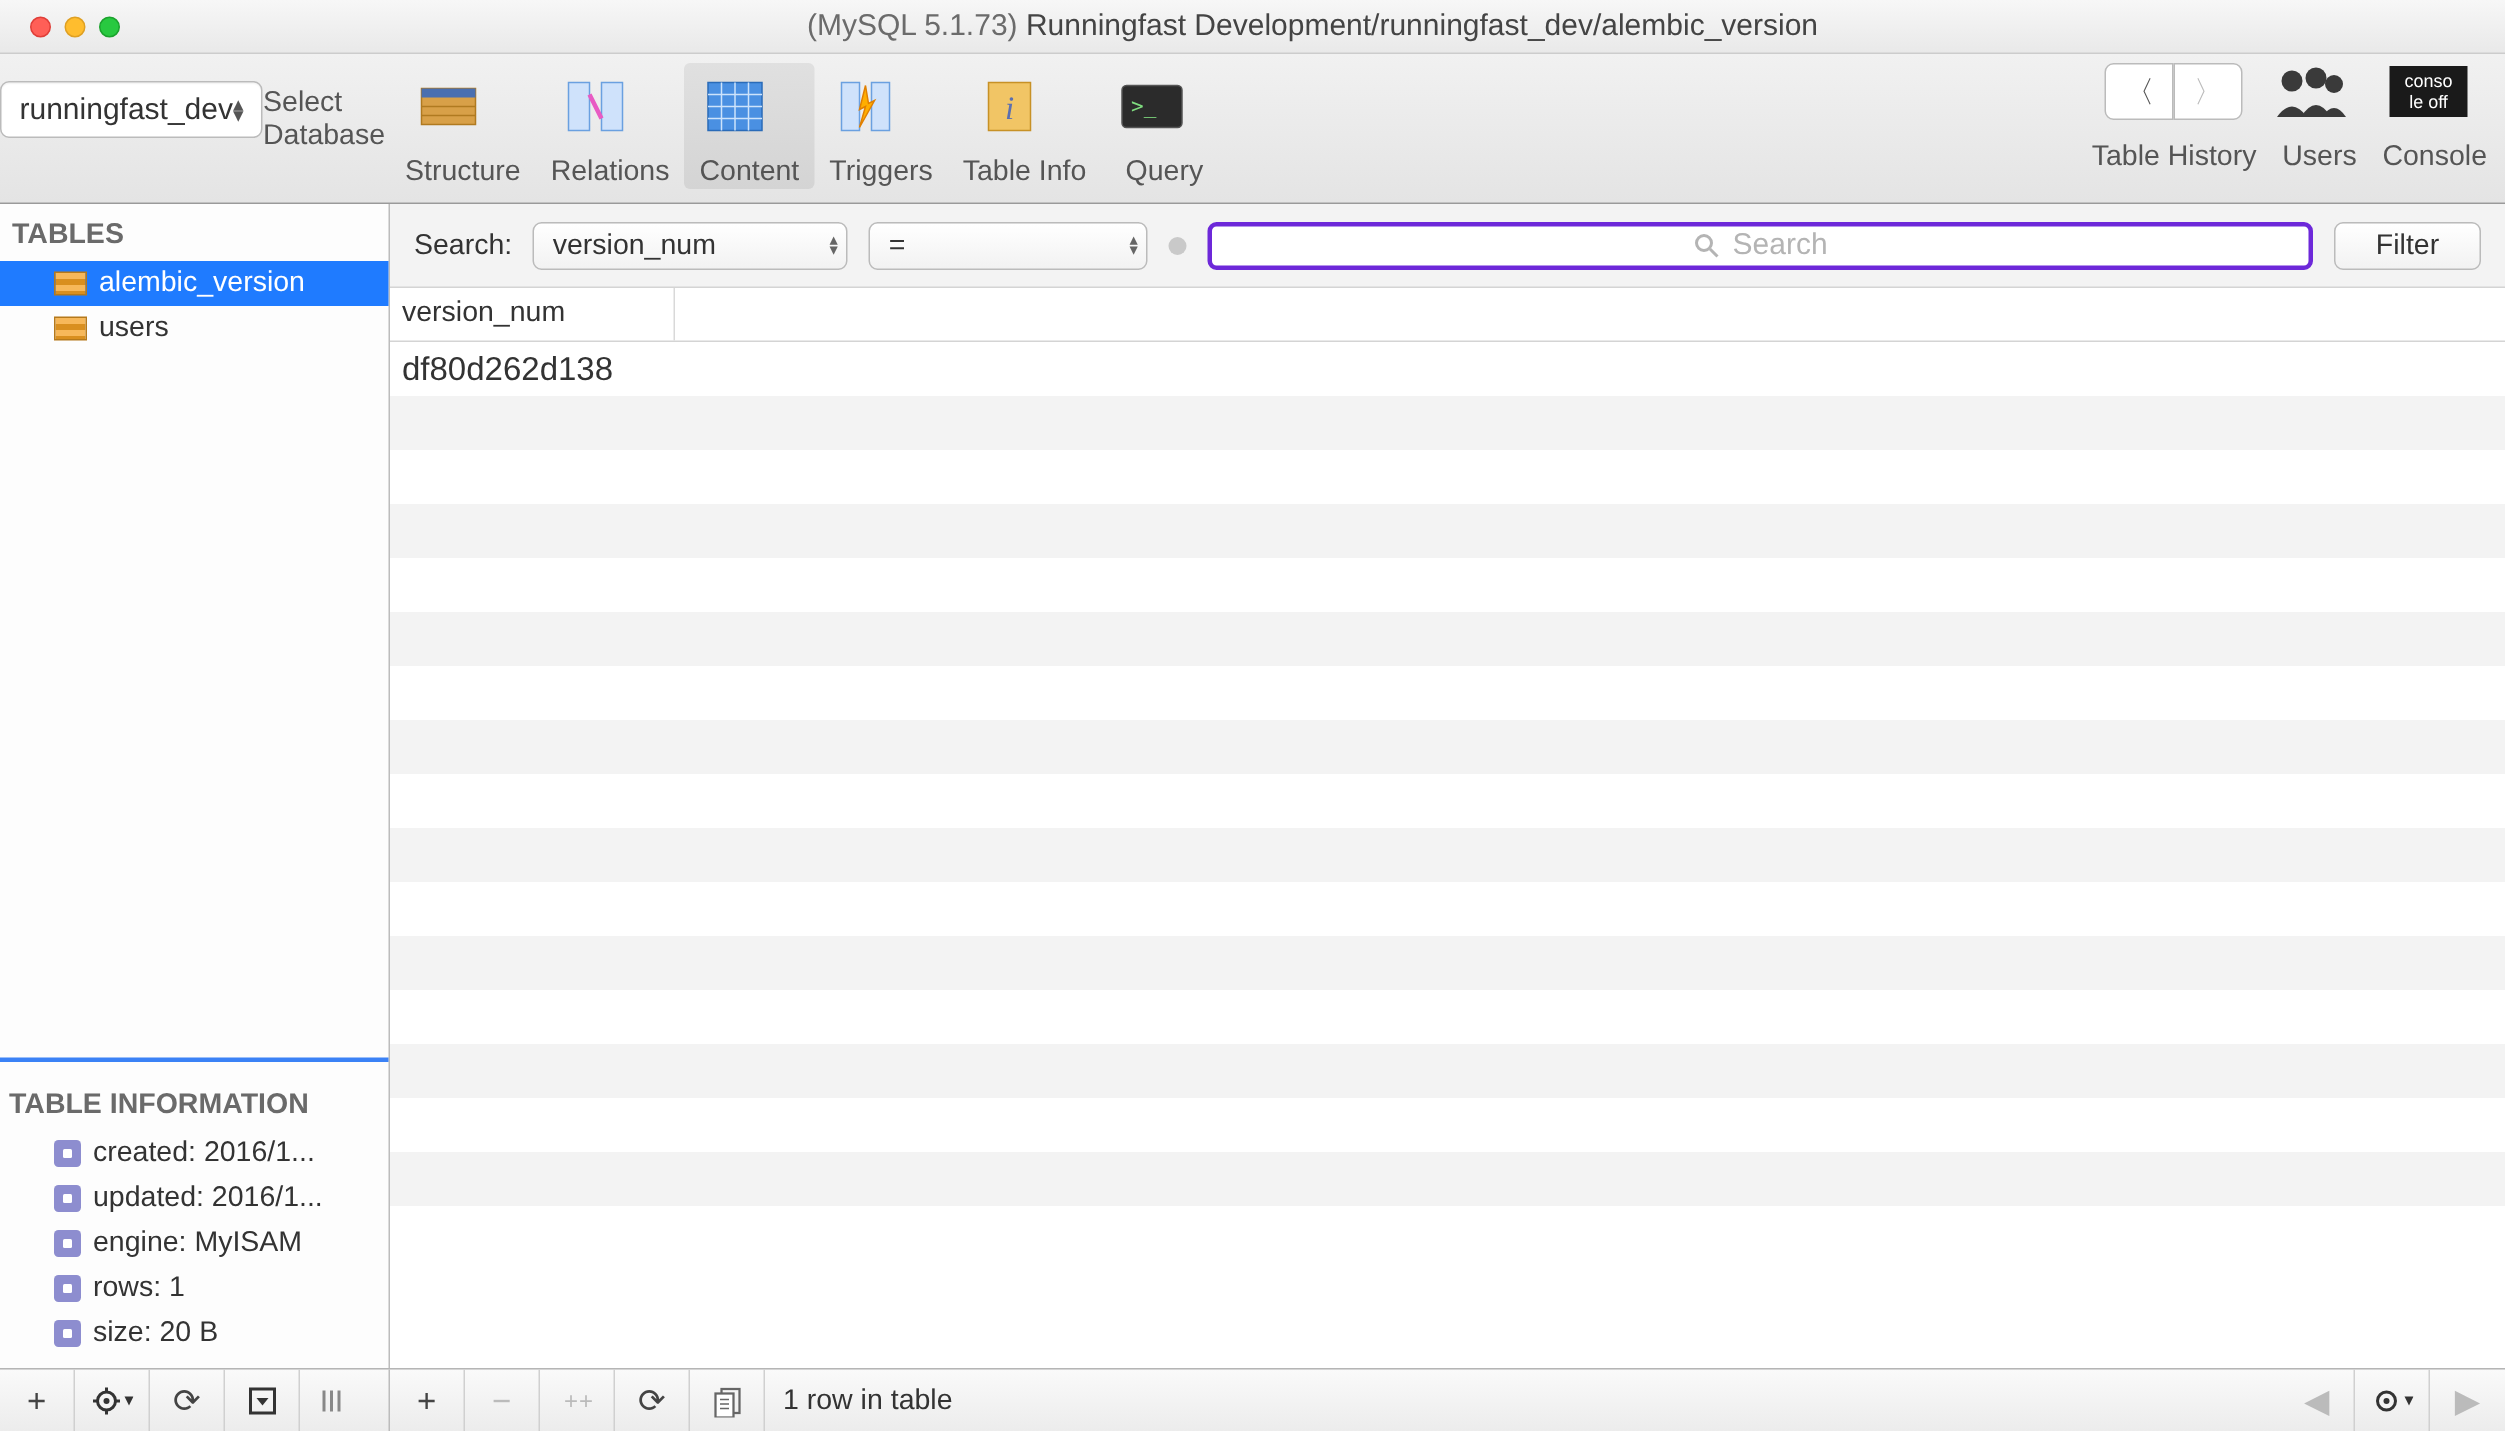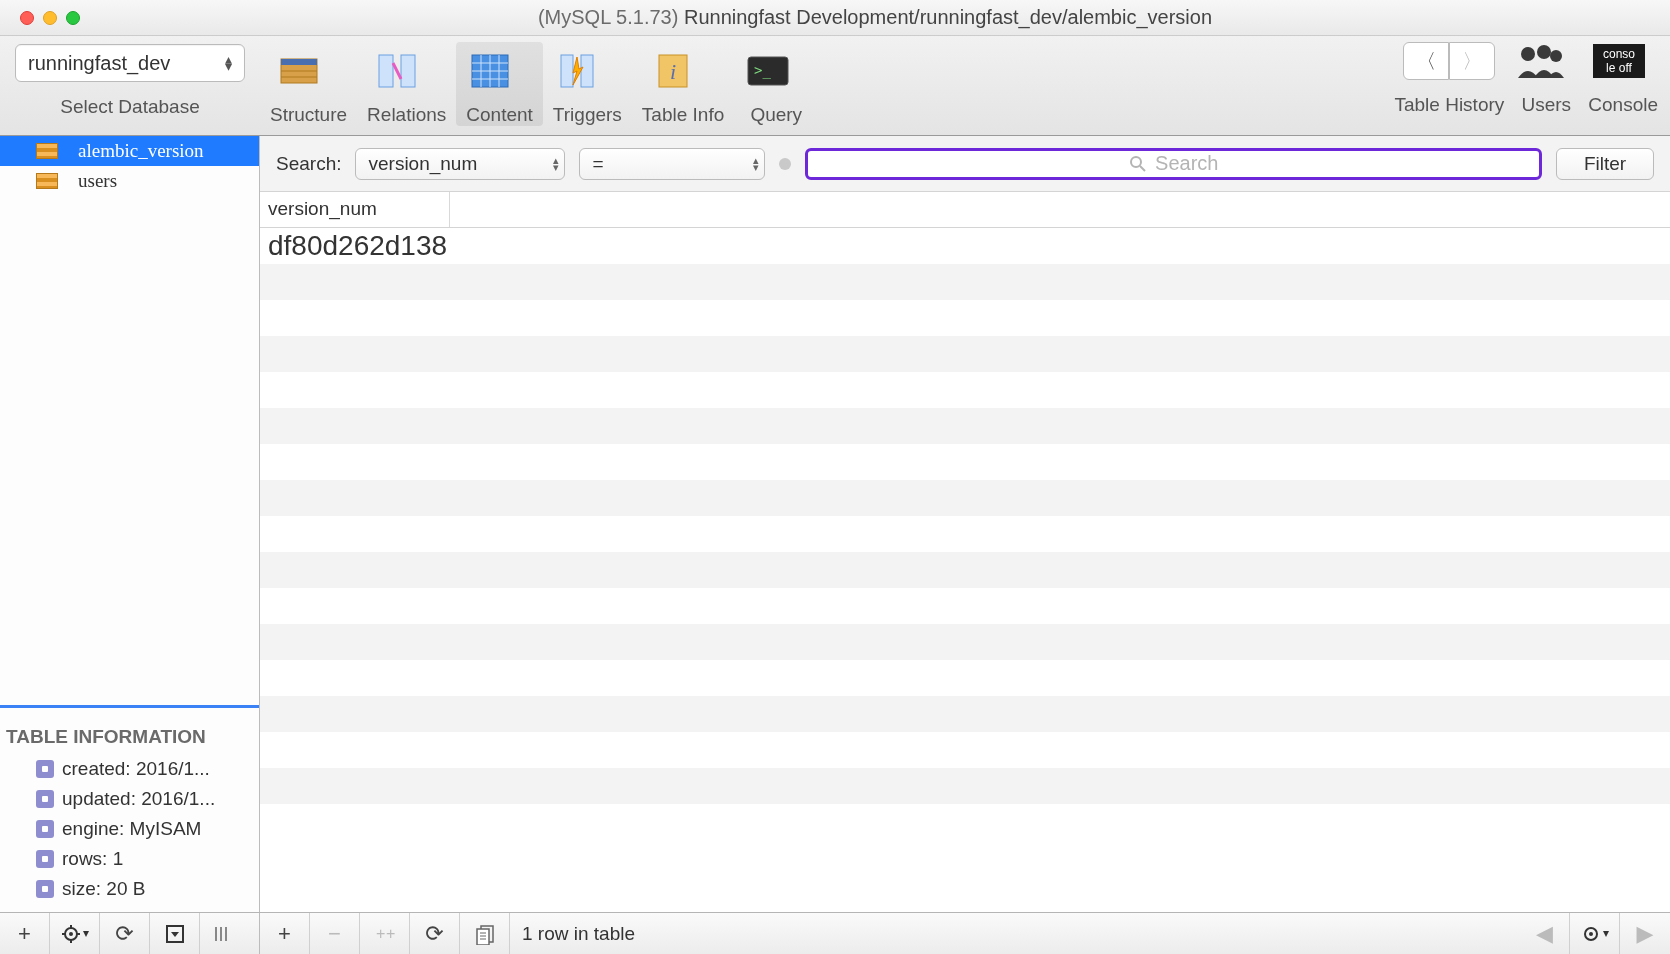--- a/index.html
+++ b/index.html
@@ -10,21 +10,21 @@
   .traffic { display: flex; gap: 9px; margin-right: 20px; }
   .dot { width: 14px; height: 14px; border-radius: 50%; }
   .dot.red { background: #ff5f57; border:1px solid #e03e38; }
   .dot.yellow { background: #ffbd2e; border:1px solid #dfa023; }
   .dot.green { background: #28c940; border:1px solid #1ba32d; }
   .title { flex: 1; text-align: center; font-size: 20px; color: #6b6b6b; }
   .title .bold { color:#444; }
 
   
   .toolbar { height: 100px; background: linear-gradient(#f1f1f1,#e4e4e4); border-bottom: 1px solid #9a9a9a; display:flex; align-items:flex-start; }
-  .toolbar-left { width: 260px; display:flex; flex-direction:column; align-items:center; padding-top:8px; }
+  .toolbar-left { width: 260px; display:flex; flex-direction:row; align-items:center; padding-top:8px; }
   .db-select { width: 230px; height: 38px; background:#fff; border:1px solid #bbb; border-radius:6px; display:flex; align-items:center; justify-content:space-between; font-size:20px; padding:0 12px; box-shadow:0 1px 1px rgba(0,0,0,0.05) inset; }
   .db-select .stepper { font-size:14px; color:#555; display:flex; flex-direction:column; line-height:7px; }
   .db-label { margin-top:14px; font-size:19px; color:#555; }
 
   .toolbar-center { flex:1; display:flex; padding-top:6px; }
   .tb-item { display:flex; flex-direction:column; align-items:center; padding:0 10px; cursor:default; }
   .tb-item.active { background: linear-gradient(#e0e0e0,#d4d4d4); border-radius:4px; }
   .tb-icon { width:64px; height:58px; display:flex; align-items:center; }
   .tb-label { font-size:19px; color:#555; margin-top:4px; }
 
@@ -34,21 +34,21 @@
   .nav-btn { width:46px; height:38px; border:1px solid #bbb; background:#fff; display:flex; align-items:center; justify-content:center; font-size:20px; color:#555; }
   .nav-btn.left { border-radius:6px 0 0 6px; }
   .nav-btn.right { border-radius:0 6px 6px 0; color:#bbb; }
   .tr-lbl { font-size:19px; color:#555; margin-top:14px; }
 
   
   .body { display:flex; height: calc(954px - 36px - 100px - 42px); }
   .sidebar { width:260px; background:#fdfdfd; border-right:1px solid #bcbcbc; display:flex; flex-direction:column; }
   .sb-header { font-size:19px; font-weight:600; color:#6a6a6a; padding:10px 8px 6px; }
   .sb-table-list { }
-  .sb-table { display:flex; align-items:center; gap:20px; padding:4px 6px 4px 36px; font-size:19px; color:#333;font-family:Liberation Serif, serif; }
+  .sb-table { display:flex; align-items:center; gap:8px; padding:4px 6px 4px 36px; font-size:19px; color:#333; }
   .sb-table.selected { background:#1f7bff; color:#fff; }
   .sb-table .t-icon { width:22px; height:16px; display:inline-block; position:relative; }
   .sb-table .t-icon::before { content:""; position:absolute; inset:0; background: repeating-linear-gradient(#f7b85a,#f7b85a 4px,#d98f1f 4px,#d98f1f 8px); border:1px solid #b5791b; }
   .sb-section-fill { flex:1; }
   .sb-info { border-top:3px solid #3b82f6; padding:8px 6px; }
   .info-row { display:flex; align-items:center; gap:8px; font-size:19px; color:#333; padding:4px 0 4px 30px; }
   .info-bullet { width:18px; height:18px; background:#8d8dcf; border-radius:3px; display:flex; align-items:center; justify-content:center; }
   .info-bullet::after { content:""; width:6px; height:6px; background:#fff; border-radius:1px; }
 
   .main { flex:1; background:#fff; display:flex; flex-direction:column; }
@@ -59,21 +59,21 @@
   .combo.field { width:210px; }
   .combo.op { width:186px; }
   .status-dot { width:12px; height:12px; border-radius:50%; background:#c9c9c9; }
   .search-input { flex:1; height:32px; border:3px solid #6d28d9; border-radius:6px; background:#fff; display:flex; align-items:center; justify-content:center; gap:8px; color:#b4b4b4; font-size:20px; }
   .filter-btn { width:98px; height:32px; border:1px solid #bbb; border-radius:6px; background:linear-gradient(#fff,#f2f2f2); font-size:19px; display:flex; align-items:center; justify-content:center; }
 
   .grid { flex:1; overflow:hidden; }
   .grid-header { height:36px; border-bottom:1px solid #d4d4d4; display:flex; font-size:19px; color:#333; }
   .gh-cell { padding:6px 8px; border-right:1px solid #d9d9d9; min-width:190px; }
   .grid-rows { }
-  .gr-row { height:36px; display:flex; align-items:center; font-size:28px; color:#333; }
+  .gr-row { height:36px; display:flex; align-items:center; font-size:22px; color:#333; }
   .gr-row:nth-child(odd){ background:#ffffff; }
   .gr-row:nth-child(even){ background:#f3f3f3; }
   .gr-cell { padding:0 8px; min-width:190px; }
 
   
   .bottombar { position:absolute; bottom:0; left:0; right:0; height:42px; background:linear-gradient(#fafafa,#ececec); border-top:1px solid #b5b5b5; display:flex; }
   .bb-left { width:260px; display:flex; align-items:center; border-right:1px solid #bcbcbc; }
   .bb-btn { width:50px; height:42px; display:flex; align-items:center; justify-content:center; font-size:22px; color:#444; border-right:1px solid #d0d0d0; }
   .bb-btn.small { width:42px; }
   .bb-main { flex:1; display:flex; align-items:center; }
@@ -211,20 +211,21 @@
             <text x="28" y="30" font-size="12" fill="#fff" text-anchor="middle" font-family="Arial">le off</text>
           </svg>
       </div>
       <div class="tr-lbl">Console</div>
     </div>
   </div>
 </div>
 
 <div class="body">
   <div class="sidebar">
+    <div class="sb-header">TABLES</div>
     <div class="sb-table-list">
       <div class="sb-table selected">
         <span class="t-icon"></span>
         <span>alembic_version</span>
       </div>
       <div class="sb-table">
         <span class="t-icon"></span>
         <span>users</span>
       </div>
     </div>

